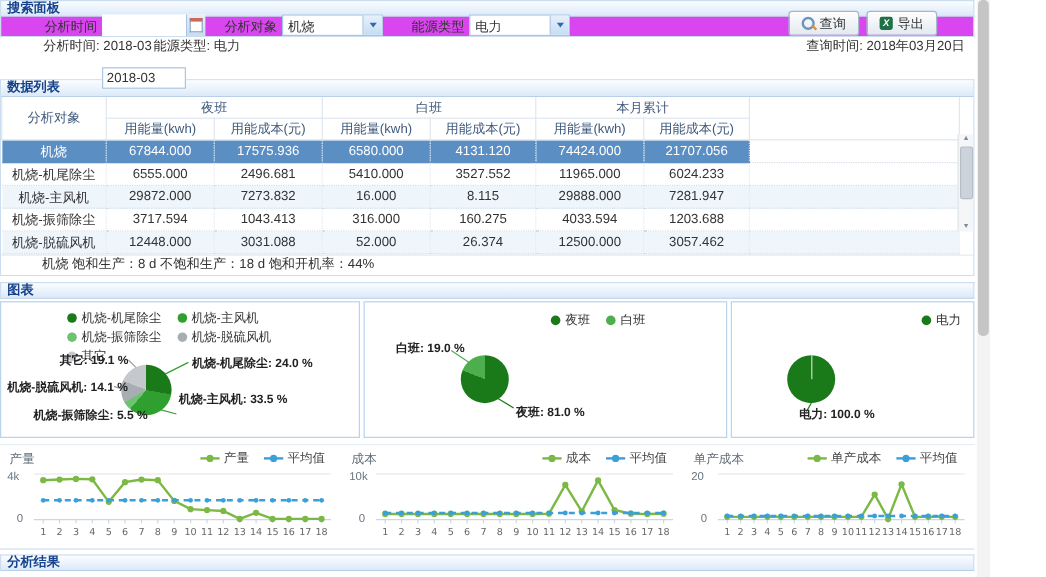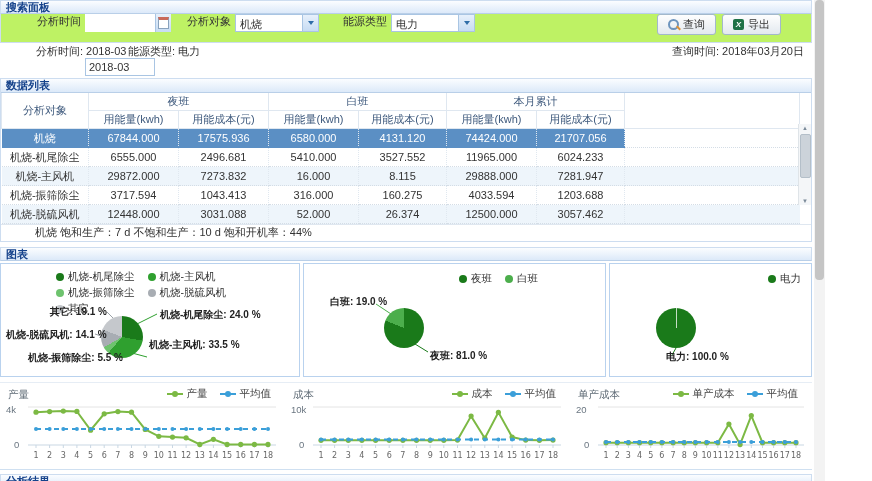--- a/index.html
+++ b/index.html
@@ -6,21 +6,21 @@
   body{font-family:"Liberation Sans","DejaVu Sans",sans-serif;font-size:11px;color:#333;}
   .screen{position:relative;width:872px;height:481px;overflow:hidden;background:#fff;}
   .content{position:absolute;left:0;top:0;width:812px;}
 
   
   .bar{height:14px;line-height:13px;padding:0 5px;background:linear-gradient(#fbfdff,#dce9f9);
        border:1px solid #cdddf0;border-bottom-color:#b9cfe8;color:#15428b;font-weight:bold;font-size:11px;box-sizing:border-box;}
 
   
   .panel{border:1px solid #cdddf0;border-top:none;box-sizing:border-box;background:#fff;}
-  .form-row{height:28px;background:#bef264;display:flex;align-items:flex-start;padding-left:36px;box-sizing:border-box;}
+  .form-row{height:16px;background:#d946ef;display:flex;align-items:flex-end;padding-left:36px;box-sizing:border-box;}
   .lbl{color:#333;margin-right:4px;white-space:nowrap;}
   .txt{width:62px;height:16px;border:1px solid #a9c5e3;font-size:11px;padding:0 3px;color:#333;vertical-align:middle;margin-top:44px;}
   .field{display:inline-flex;align-items:stretch;height:18px;background:#fff;}
   .combo{display:inline-flex;align-items:stretch;height:18px;border:1px solid #a9c5e3;background:#fff;box-sizing:border-box;}
   .combo-text{width:58px;padding:2px 4px 0 4px;white-space:nowrap;overflow:hidden;}
   .combo.wide .combo-text{width:58px;}
   .trigger{width:15px;background:linear-gradient(#e7f0fb,#c7dcf3);border-left:1px solid #a9c5e3;display:flex;align-items:center;justify-content:center;}
   .tri{width:0;height:0;border-left:3px solid transparent;border-right:3px solid transparent;border-top:4px solid #2f6da8;}
   .cal-glyph{display:block;width:9px;height:8px;background:#fff;border:1px solid #8aa3bd;border-top:3px solid #c96a5a;}
   .gap16{width:16px;}.gap24{width:24px;}
@@ -226,21 +226,21 @@
                 <td class="fill"></td>
               </tr>
             </tbody>
       </table>
       <div class="tbl-scroll">
         <span class="arr">▲</span>
         <span class="thumb"></span>
         <span class="arr down">▼</span>
       </div>
     </div>
-    <div class="footnote">机烧 饱和生产：7 d 不饱和生产：10 d 饱和开机率：44%</div>
+    <div class="footnote">机烧 饱和生产：8 d 不饱和生产：18 d 饱和开机率：44%</div>
   </div>
 
   <div class="charts-panel">
     <div class="bar"><span>图表</span></div>
     <div class="pie-row">
 
       <div class="pie-panel pp1">
         <div class="legend">
           <span class="legend-item">
                 <i class="dot" style="background: rgb(26, 122, 26);"></i>

